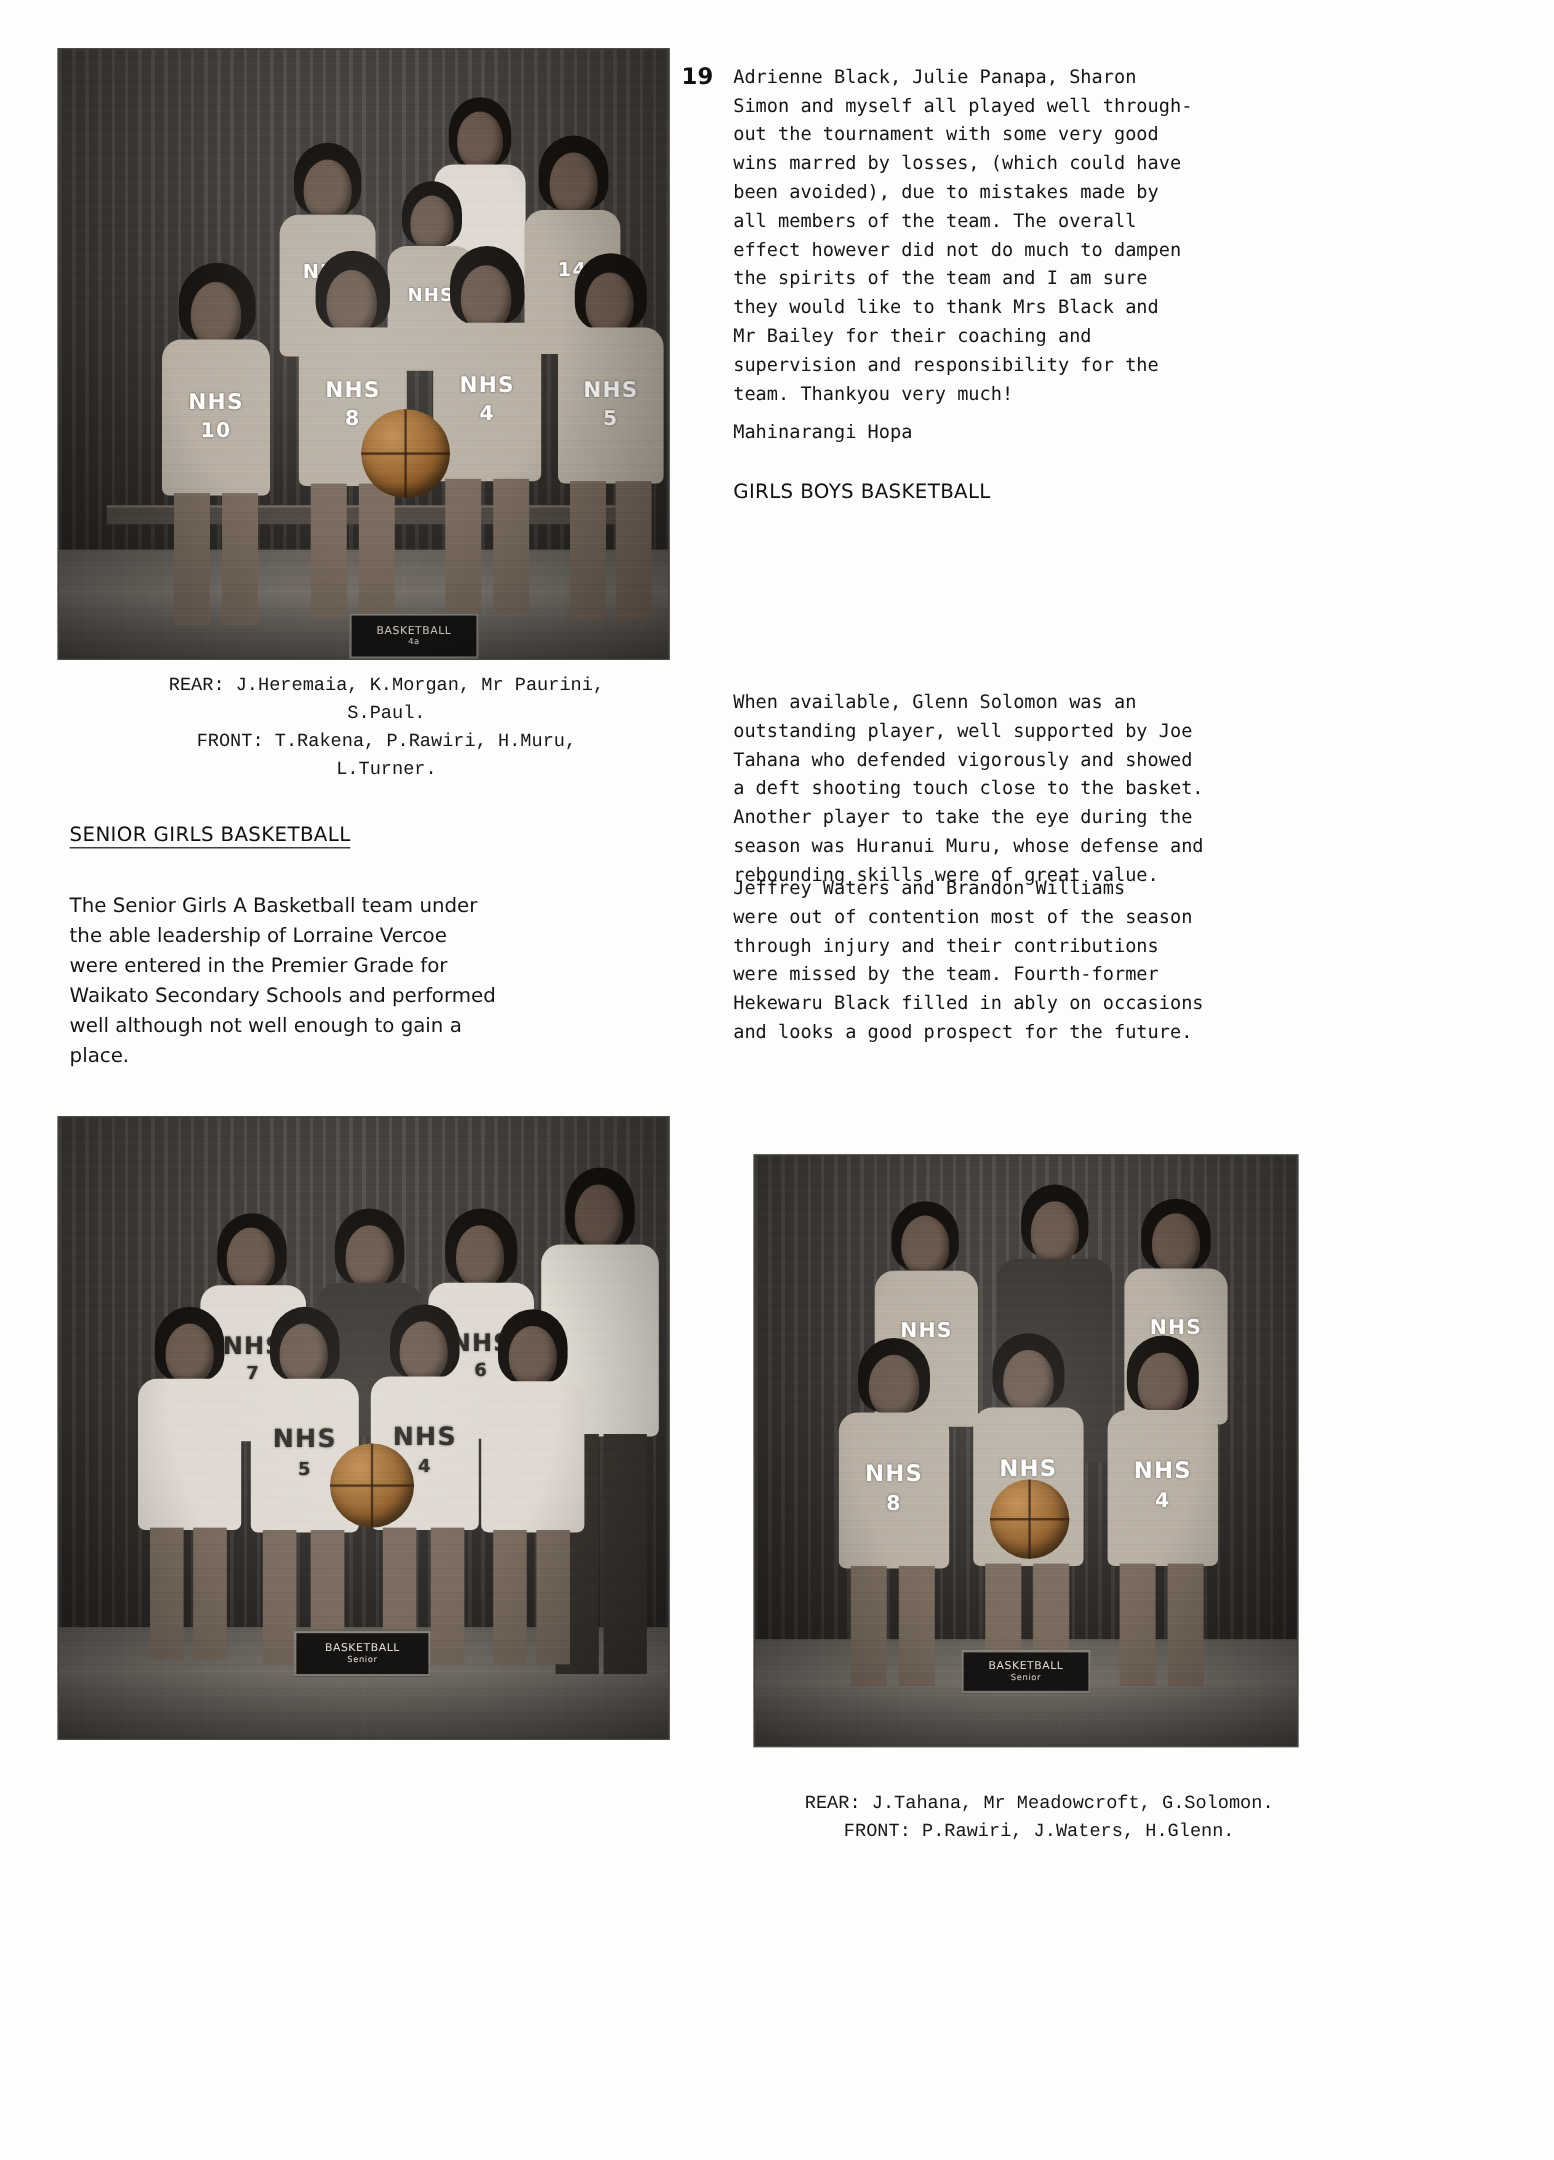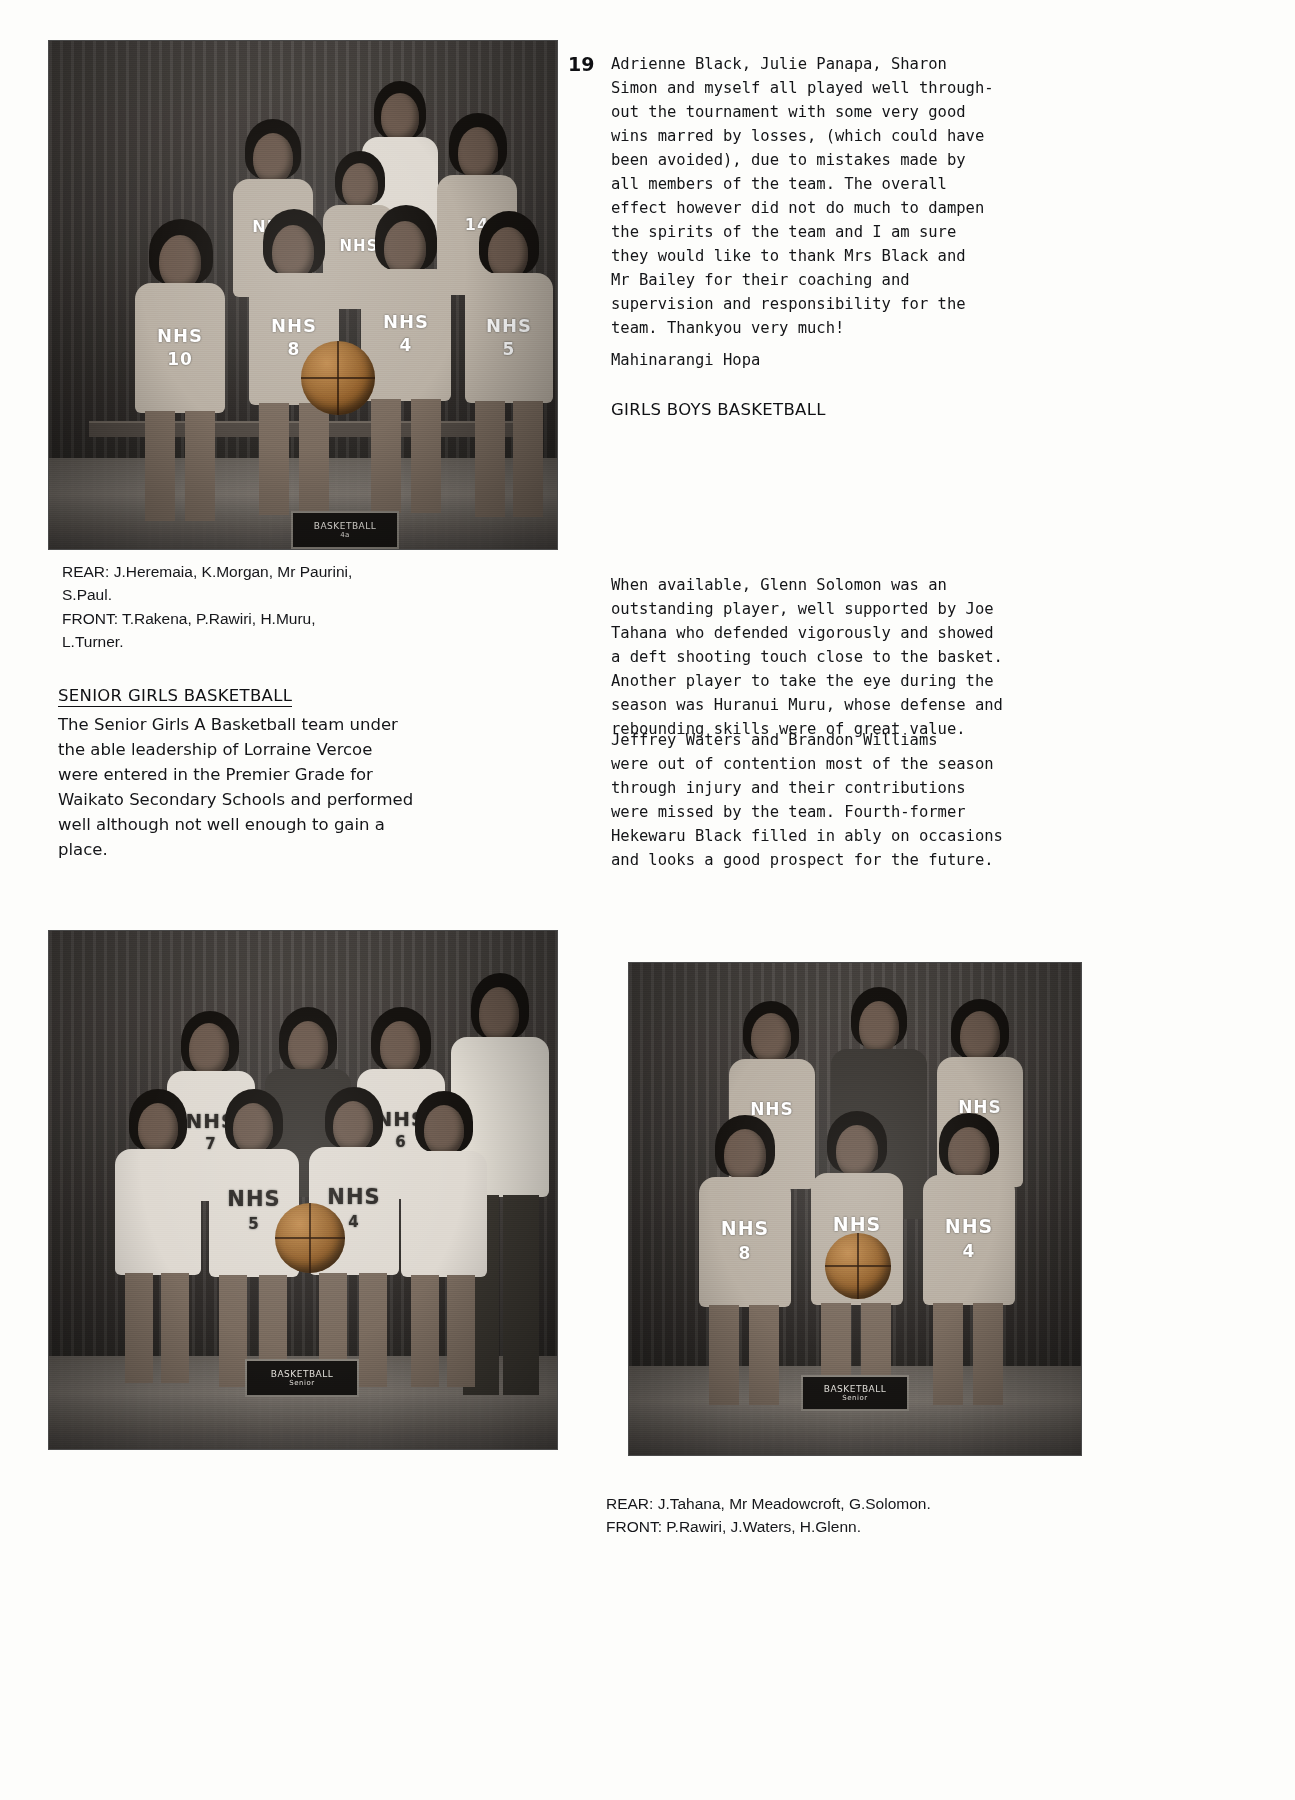--- a/index.html
+++ b/index.html
@@ -134,25 +134,26 @@
   }
   .bench {
     position: absolute;
     background: #514a44;
     border-top: 2px solid #6d655d;
   }
 
   
   .cap {
     position: absolute;
-    font-family: Liberation Sans, sans-serif;
+    font-family: Liberation Mono, monospace;
     font-size: 15.5px;
     line-height: 1.5;
     color: #15161a;
     white-space: pre-line;
+    text-align: center;
   }
   .body-sans {
     position: absolute;
     font-family: "DejaVu Sans", sans-serif;
     font-size: 16.5px;
     line-height: 1.52;
     color: #141518;
     white-space: pre-line;
   }
   .body-mono {
@@ -278,21 +279,21 @@
     <div class="vign"></div>
   </div>
 
   <div class="cap" style="left:62px; top:560px; width:520px;">REAR: J.Heremaia, K.Morgan, Mr Paurini,
 S.Paul.
 FRONT: T.Rakena, P.Rawiri, H.Muru,
 L.Turner.</div>
 
   <div class="heading ul" style="left:58px; top:686px;">SENIOR GIRLS BASKETBALL</div>
 
-  <div class="body-sans" style="left:58px; top:712px; width:512px;">The Senior Girls A Basketball team under
+  <div class="body-sans" style="left:58px; top:742px; width:512px;">The Senior Girls A Basketball team under
 the able leadership of Lorraine Vercoe
 were entered in the Premier Grade for
 Waikato Secondary Schools and performed
 well although not well enough to gain a
 place.</div>
 
 
   <div class="pagenum" style="left:568px; top:53px;">19</div>
 
   <div class="body-mono" style="left:611px; top:52px; width:500px;">Adrienne Black, Julie Panapa, Sharon

